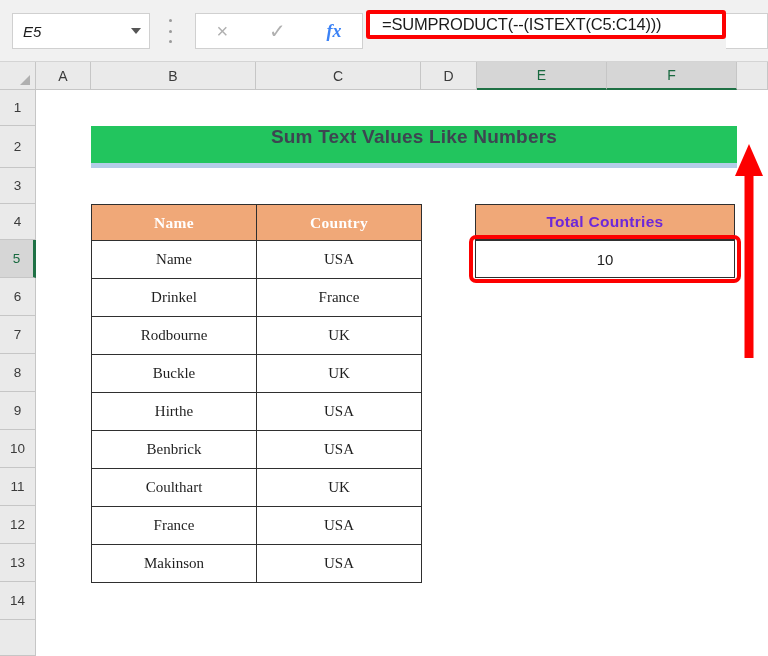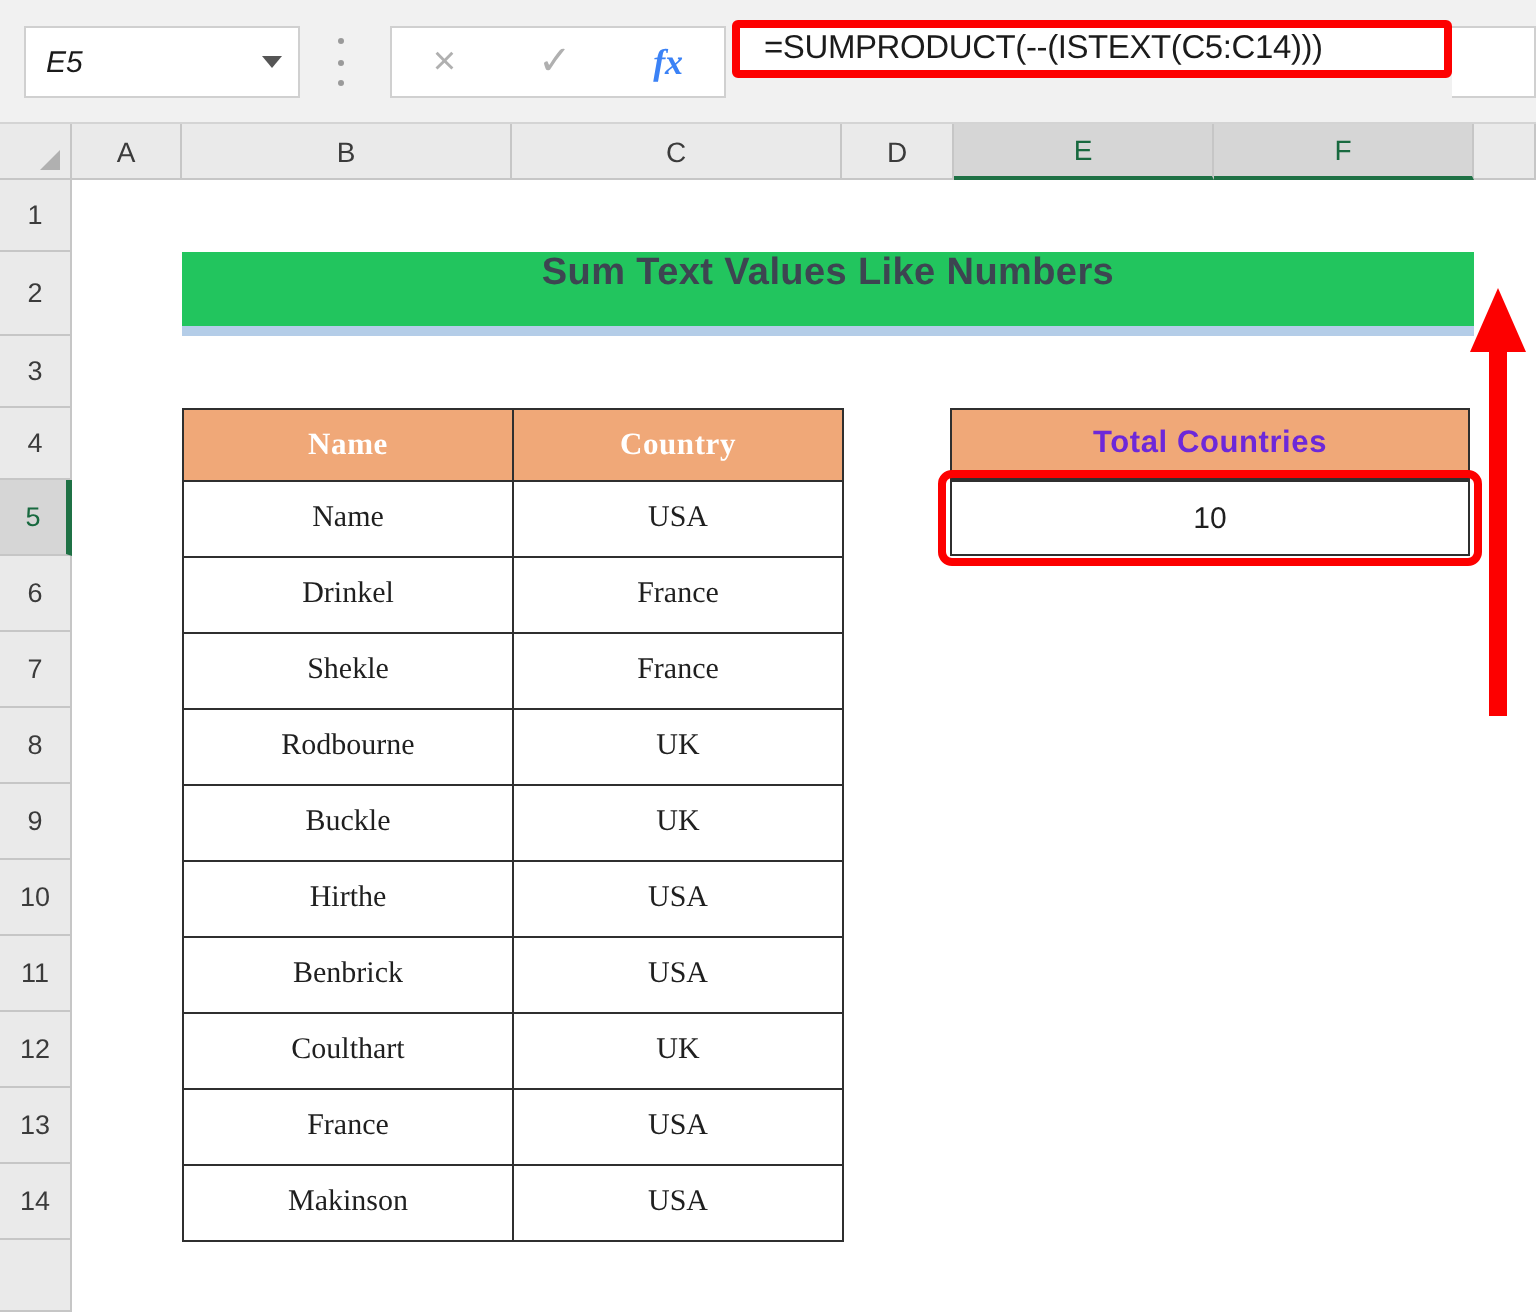--- a/index.html
+++ b/index.html
@@ -345,24 +345,20 @@
     <tbody id="data-table-body">
         <tr>
           <td class="col-name">Name</td>
           <td class="col-country">USA</td>
         </tr>
         <tr>
           <td class="col-name">Drinkel</td>
           <td class="col-country">France</td>
         </tr>
         <tr>
-          <td class="col-name">Shekle</td>
-          <td class="col-country">France</td>
-        </tr>
-        <tr>
           <td class="col-name">Rodbourne</td>
           <td class="col-country">UK</td>
         </tr>
         <tr>
           <td class="col-name">Buckle</td>
           <td class="col-country">UK</td>
         </tr>
         <tr>
           <td class="col-name">Hirthe</td>
           <td class="col-country">USA</td>

